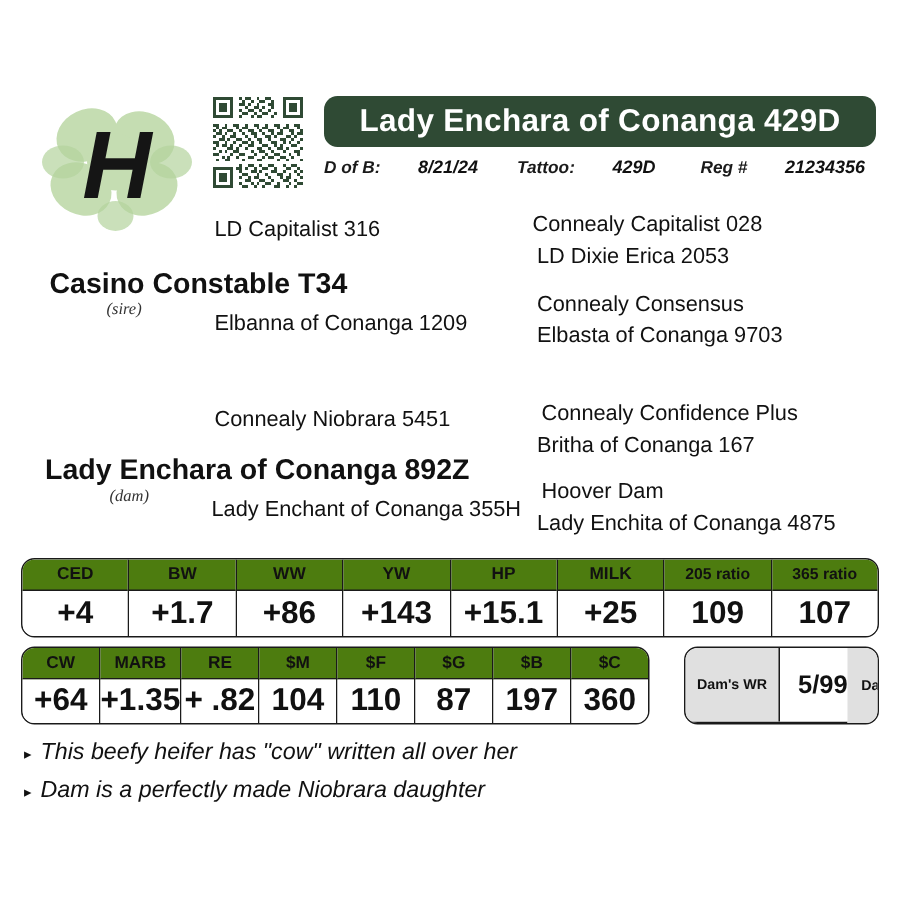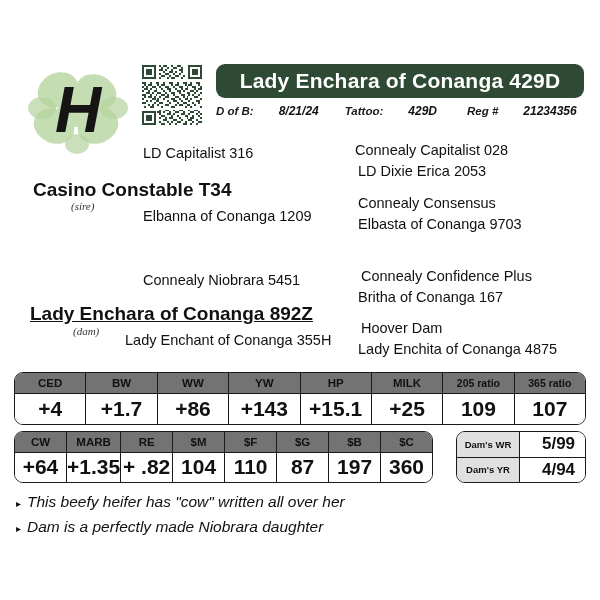--- a/index.html
+++ b/index.html
@@ -110,23 +110,23 @@
   .n-sire-lbl     { left:  71px; top: 60px; }
   .n-sire-gd      { left: 143px; top: 68px; }
 
   .n-gp1          { left: 355px; top:  2px; }
   .n-gp2          { left: 358px; top: 23px; }
   .n-gp3          { left: 358px; top: 55px; }
   .n-gp4          { left: 358px; top: 76px; }
 
   
   .n-dam-gp       { left: 143px; top: 132px; }
-  .n-dam          { left:  30px; top: 163px; text-decoration: underline; }
+  .n-dam          { left:  30px; top: 163px; }
   .n-dam-lbl      { left:  73px; top: 185px; }
-  .n-dam-gd       { left: 125px; top: 192px; }
+  .n-dam-gd       { left: 141px; top: 192px; }
 
   .n-gp5          { left: 361px; top: 128px; }
   .n-gp6          { left: 358px; top: 149px; }
   .n-gp7          { left: 361px; top: 180px; }
   .n-gp8          { left: 358px; top: 201px; }
 
   
   .epd-wrap {
     position: absolute;
     left: 14px; top: 372px;
@@ -138,21 +138,21 @@
     margin-bottom: 6px;
   }
   .epd-col {
     flex: 1 1 0;
     display: flex;
     flex-direction: column;
     border-right: 1.6px solid #1a1a1a;
   }
   .epd-col:last-child { border-right: none; }
   .epd-head {
-    background: #737373;
+    background: #4d7c0f;
     border-bottom: 1.6px solid #1a1a1a;
     height: 20px;
     display: flex;
     align-items: center;
     justify-content: center;
     font-size: 11.5px;
     font-weight: bold;
     color: #111111;
     white-space: nowrap;
   }
@@ -174,21 +174,20 @@
     overflow: hidden;
     display: flex;
     flex: 1 1 auto;
   }
 
   
   .dam-box {
     flex: 0 0 128px;
     margin-left: 23px;
     display: flex;
-    flex-direction: column;
     border: 1.6px solid #1a1a1a;
     border-radius: 9px;
     overflow: hidden;
   }
   .dam-row {
     display: flex;
     flex: 1 1 0;
     border-bottom: 1.6px solid #1a1a1a;
   }
   .dam-row:last-child { border-bottom: none; }

